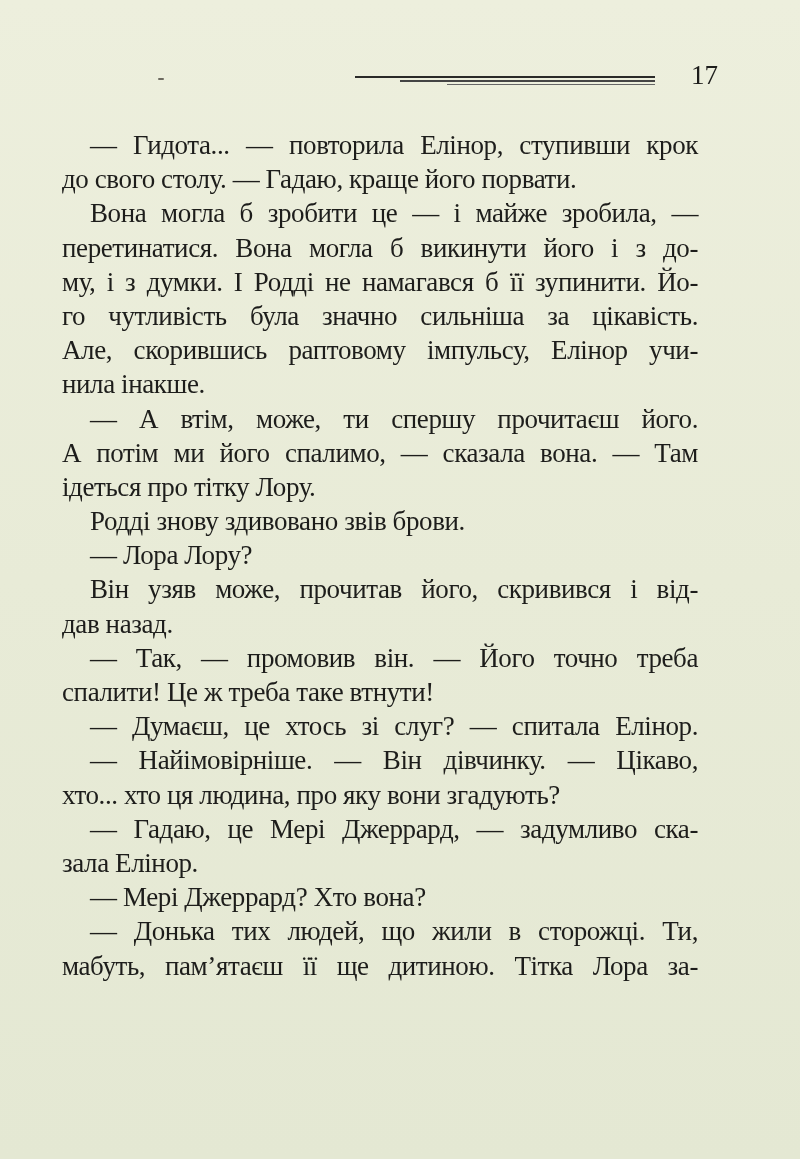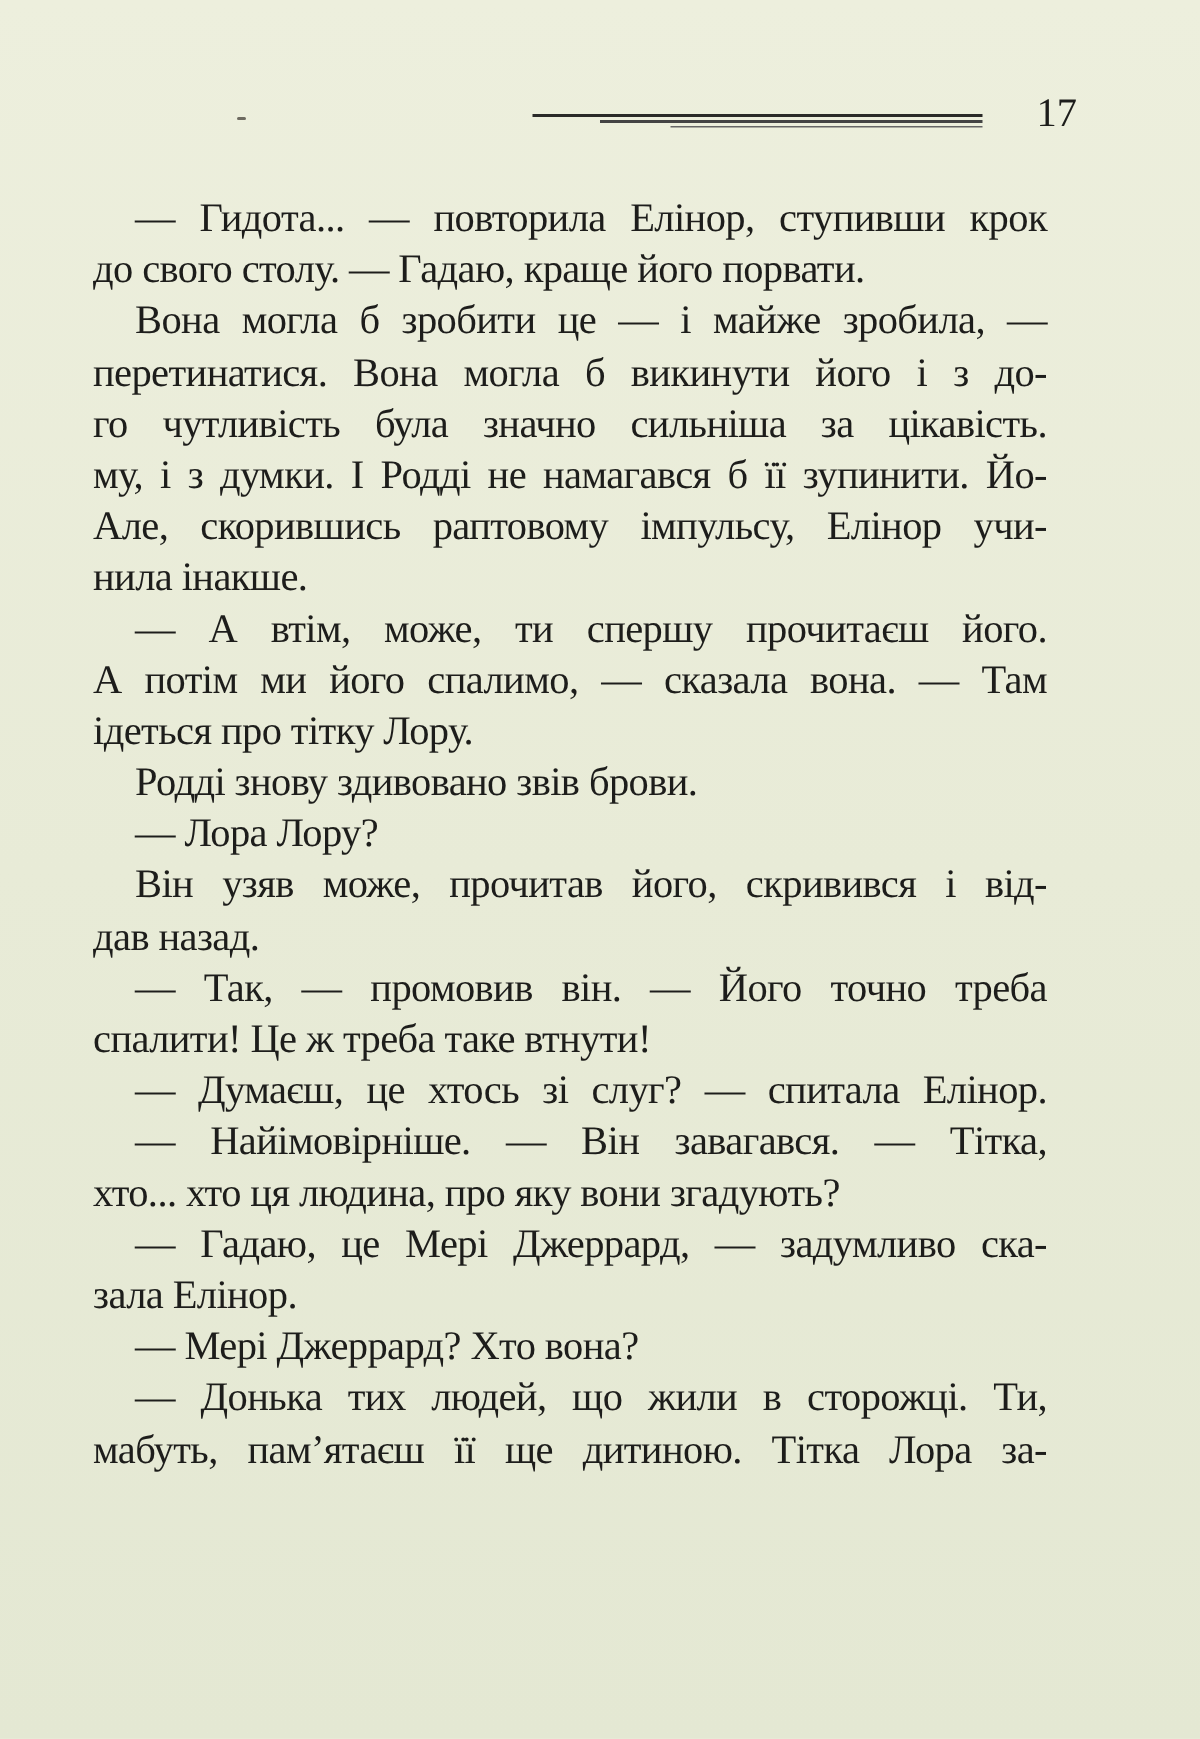--- a/index.html
+++ b/index.html
@@ -88,35 +88,35 @@
     <div class="rule r2"></div>
     <div class="rule r3"></div>
     <span class="page-number">17</span>
   </div>
 
   <div class="body-text" id="body-text">
       <span class="line indent">— Гидота... — повторила Елінор, ступивши крок</span>
       <span class="line last">до свого столу. — Гадаю, краще його порвати.</span>
       <span class="line indent">Вона могла б зробити це — і майже зробила, —</span>
       <span class="line">перетинатися. Вона могла б викинути його і з до-</span>
+      <span class="line">му, і з думки. І Родді не намагався б її зупинити. Йо-</span>
       <span class="line">го чутливість була значно сильніша за цікавість.</span>
-      <span class="line">му, і з думки. І Родді не намагався б її зупинити. Йо-</span>
       <span class="line">Але, скорившись раптовому імпульсу, Елінор учи-</span>
       <span class="line last">нила інакше.</span>
       <span class="line indent">— А втім, може, ти спершу прочитаєш його.</span>
       <span class="line">А потім ми його спалимо, — сказала вона. — Там</span>
       <span class="line last">ідеться про тітку Лору.</span>
       <span class="line indent last">Родді знову здивовано звів брови.</span>
       <span class="line indent last">— Лора Лору?</span>
       <span class="line indent">Він узяв може, прочитав його, скривився і від-</span>
       <span class="line last">дав назад.</span>
       <span class="line indent">— Так, — промовив він. — Його точно треба</span>
       <span class="line last">спалити! Це ж треба таке втнути!</span>
       <span class="line indent">— Думаєш, це хтось зі слуг? — спитала Елінор.</span>
-      <span class="line indent">— Найімовірніше. — Він завагався. — Тітка,</span>
+      <span class="line indent">— Найімовірніше. — Він дівчинку. — Цікаво,</span>
       <span class="line last">хто... хто ця людина, про яку вони згадують?</span>
       <span class="line indent">— Гадаю, це Мері Джеррард, — задумливо ска-</span>
       <span class="line last">зала Елінор.</span>
       <span class="line indent last">— Мері Джеррард? Хто вона?</span>
       <span class="line indent">— Донька тих людей, що жили в сторожці. Ти,</span>
       <span class="line">мабуть, пам’ятаєш її ще дитиною. Тітка Лора за-</span>
     </div>
 </div>
 
 </body></html>

